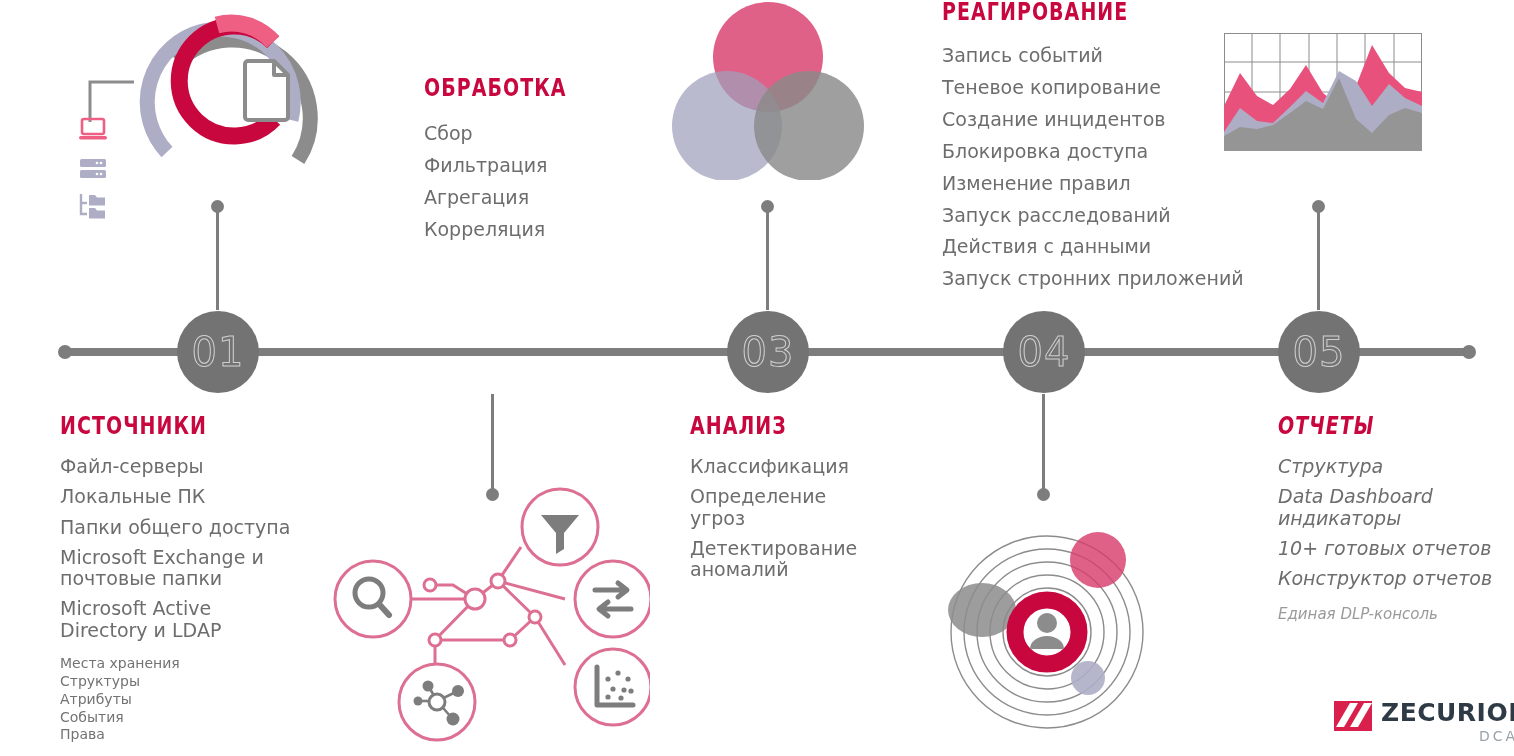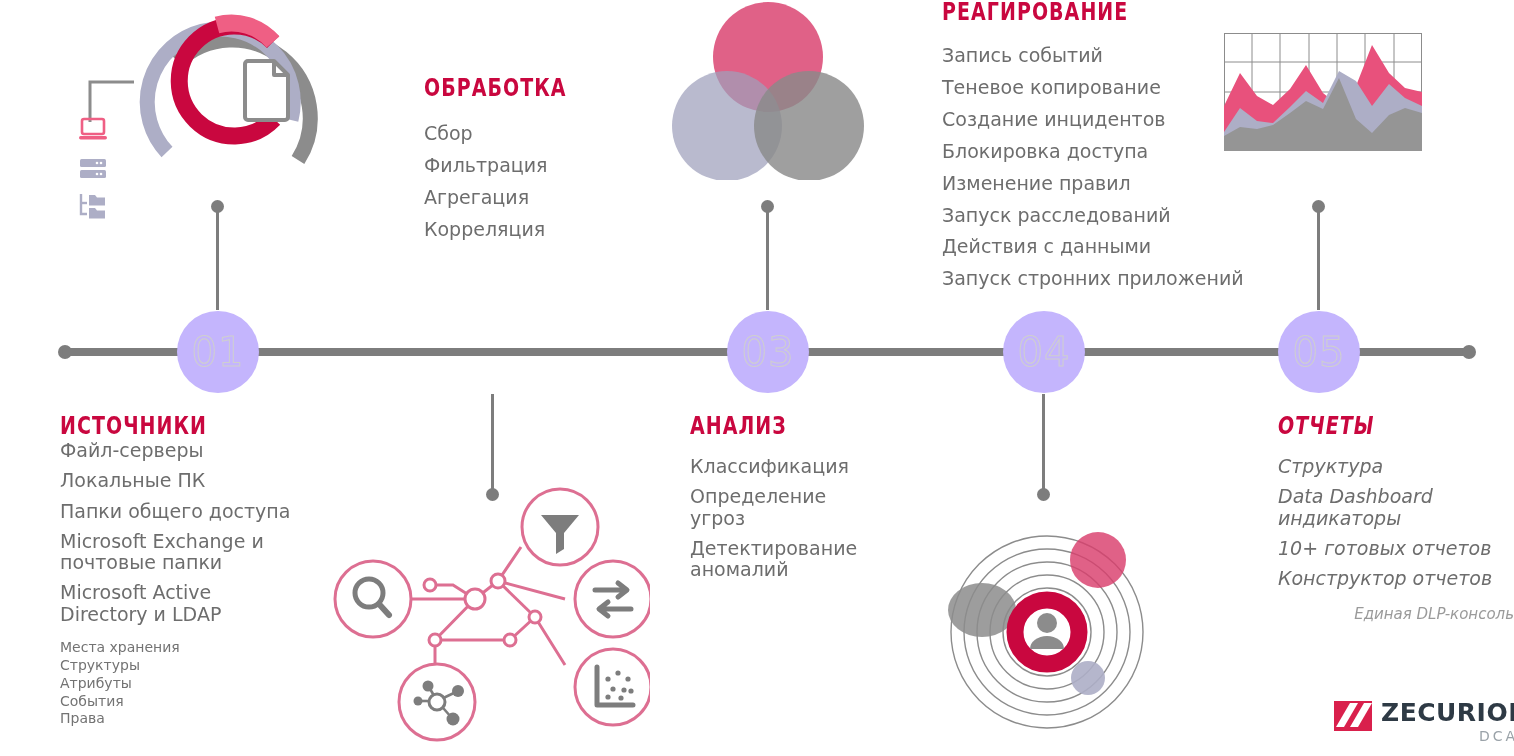--- a/index.html
+++ b/index.html
@@ -12,21 +12,21 @@
   .abs{position:absolute;}
 
   
   .tl-line{position:absolute;left:62px;top:348px;width:1410px;height:8px;
            background:#7d7d7d;border-radius:4px;}
   .tl-cap{position:absolute;width:14px;height:14px;border-radius:50%;background:#7d7d7d;top:345px;}
   .tl-cap.left{left:58px;}
   .tl-cap.right{left:1462px;}
 
   .node{position:absolute;width:82px;height:82px;border-radius:50%;
-        background:#c4b5fd;top:311px;display:flex;align-items:center;justify-content:center;}
+        background:#737373;top:311px;display:flex;align-items:center;justify-content:center;}
   .node-num{
     font-family:"DejaVu Sans","Liberation Sans",sans-serif;
     font-size:40px;font-weight:400;letter-spacing:1px;
     color:transparent;
     -webkit-text-stroke:1px #cfcfcf;
     line-height:1;
   }
 
   .stem{position:absolute;width:3px;background:#7d7d7d;}
   .stem-dot{position:absolute;width:13px;height:13px;border-radius:50%;background:#7d7d7d;}
@@ -40,21 +40,21 @@
     white-space:nowrap;
   }
   .col-list{margin:0;padding:0;list-style:none;}
   .col-list li{
     color:#6d6d6d;font-size:19px;line-height:1.68;white-space:pre-line;
     font-weight:400;
   }
   .col-list.tight li{line-height:1.12;margin-bottom:9px;}
   .sub-list{margin:0;padding:0;list-style:none;}
   .sub-list li{color:#737373;font-size:14px;line-height:1.28;}
-  .note{color:#9a9a9a;font-size:15px;text-align:right;}
+  .note{color:#9a9a9a;font-size:15px;}
 
   
   .logo{position:absolute;left:1334px;top:700px;display:flex;align-items:flex-start;}
   .logo-word{font-family:"DejaVu Sans","Liberation Sans",sans-serif;
              font-weight:700;font-size:25px;letter-spacing:.5px;color:#2e3a45;line-height:1;}
   .logo-sub{font-size:14px;color:#9aa2a8;letter-spacing:3px;text-align:right;line-height:1;margin-top:4px;}
 </style>
 </head>
 <body>
 
@@ -237,21 +237,21 @@
   </div>
   <div class="node" style="left:1003px;">
     <span class="node-num">04</span>
   </div>
   <div class="node" style="left:1278px;">
     <span class="node-num">05</span>
   </div>
 
   <div class="abs" style="left:60px;top:412px;width:290px;">
     <div class="col-head">ИСТОЧНИКИ</div>
-    <ul class="col-list tight" style="">
+    <ul class="col-list tight" style="margin-top:16px;">
       <li>Файл-серверы</li>
       <li>Локальные ПК</li>
       <li>Папки общего доступа</li>
       <li>Microsoft Exchange и
 почтовые папки</li>
       <li>Microsoft Active
 Directory и LDAP</li>
     </ul>
     <ul class="sub-list" style="margin-top:14px;">
       <li>Места хранения</li>

